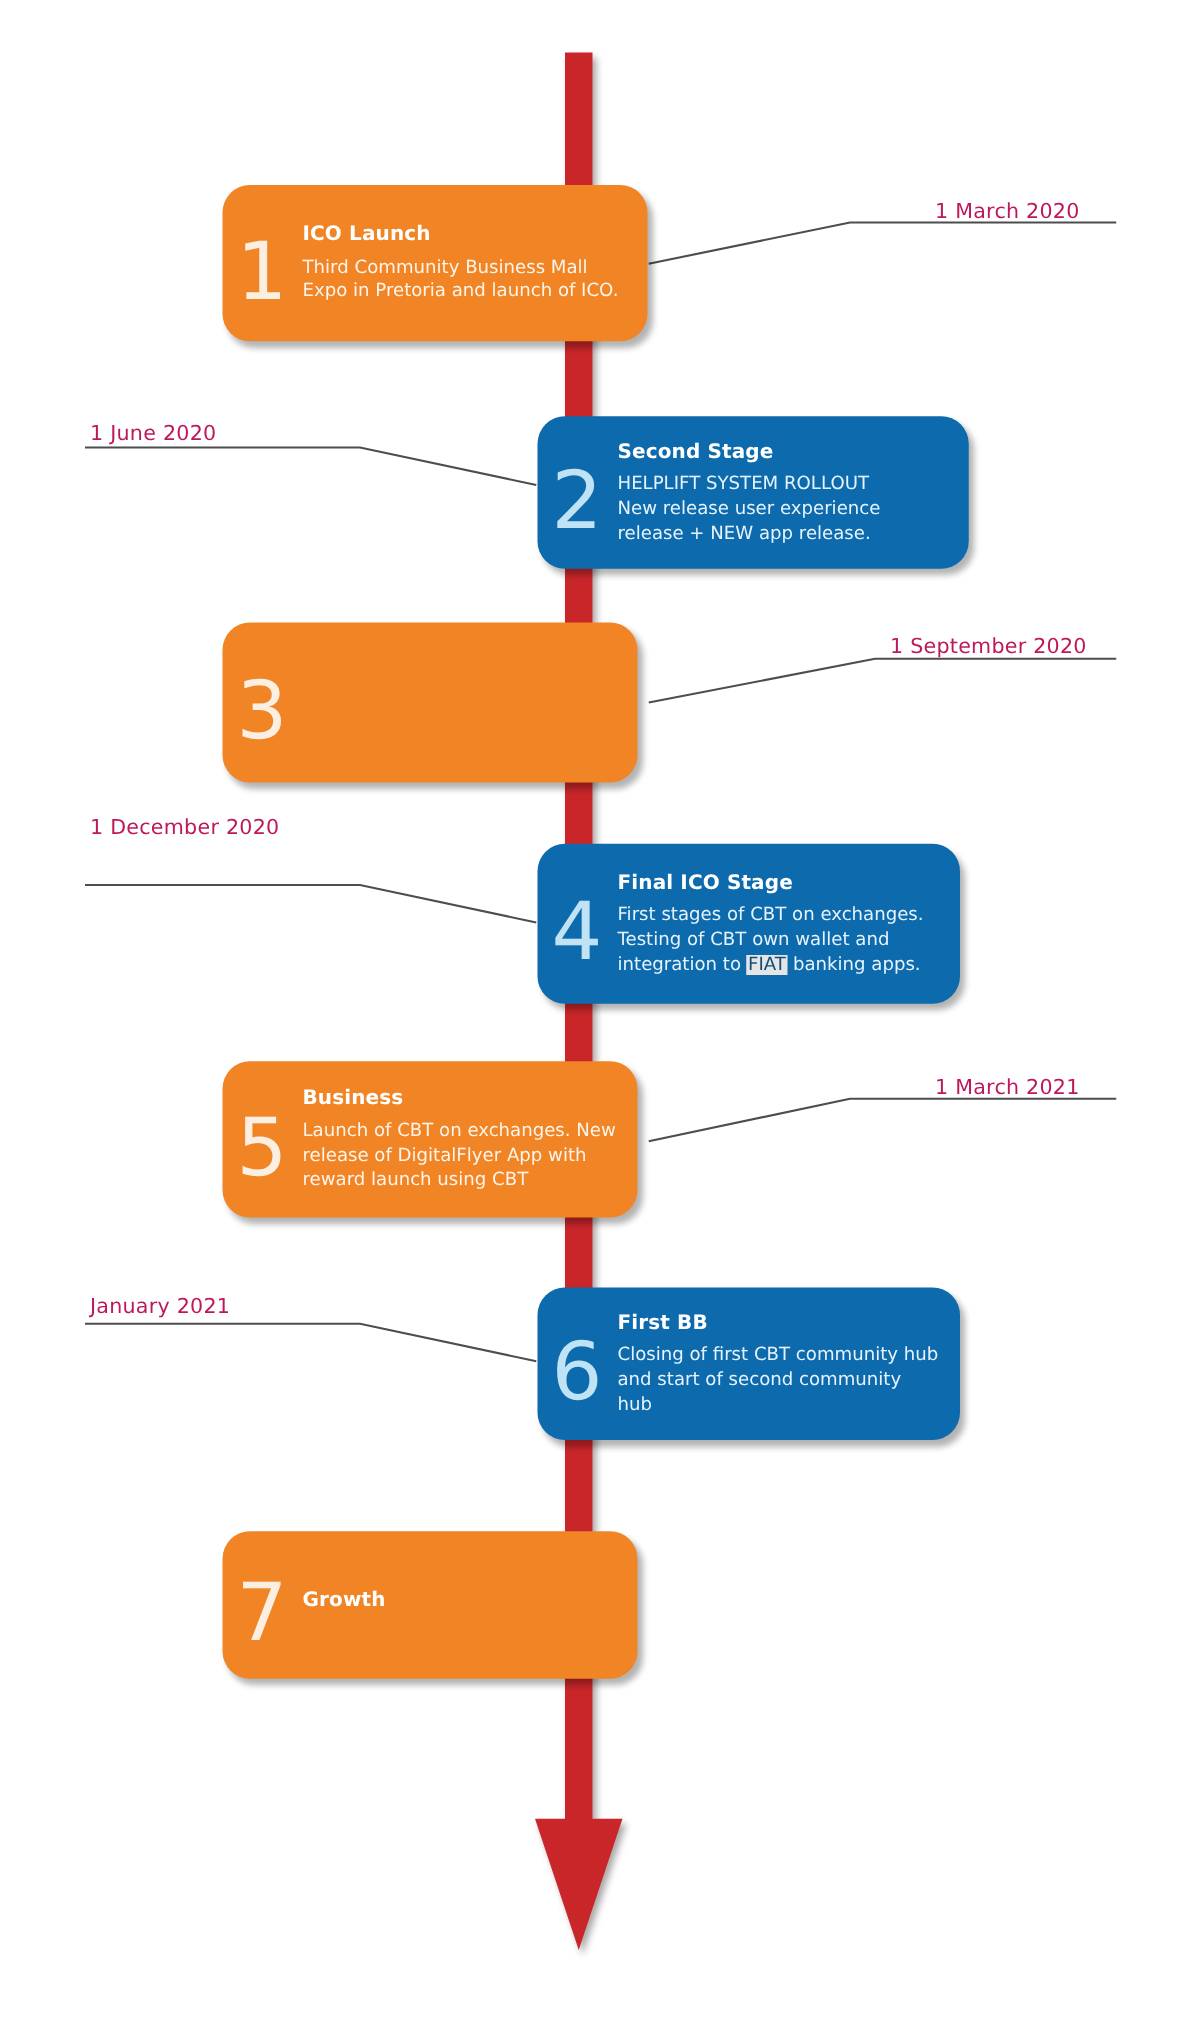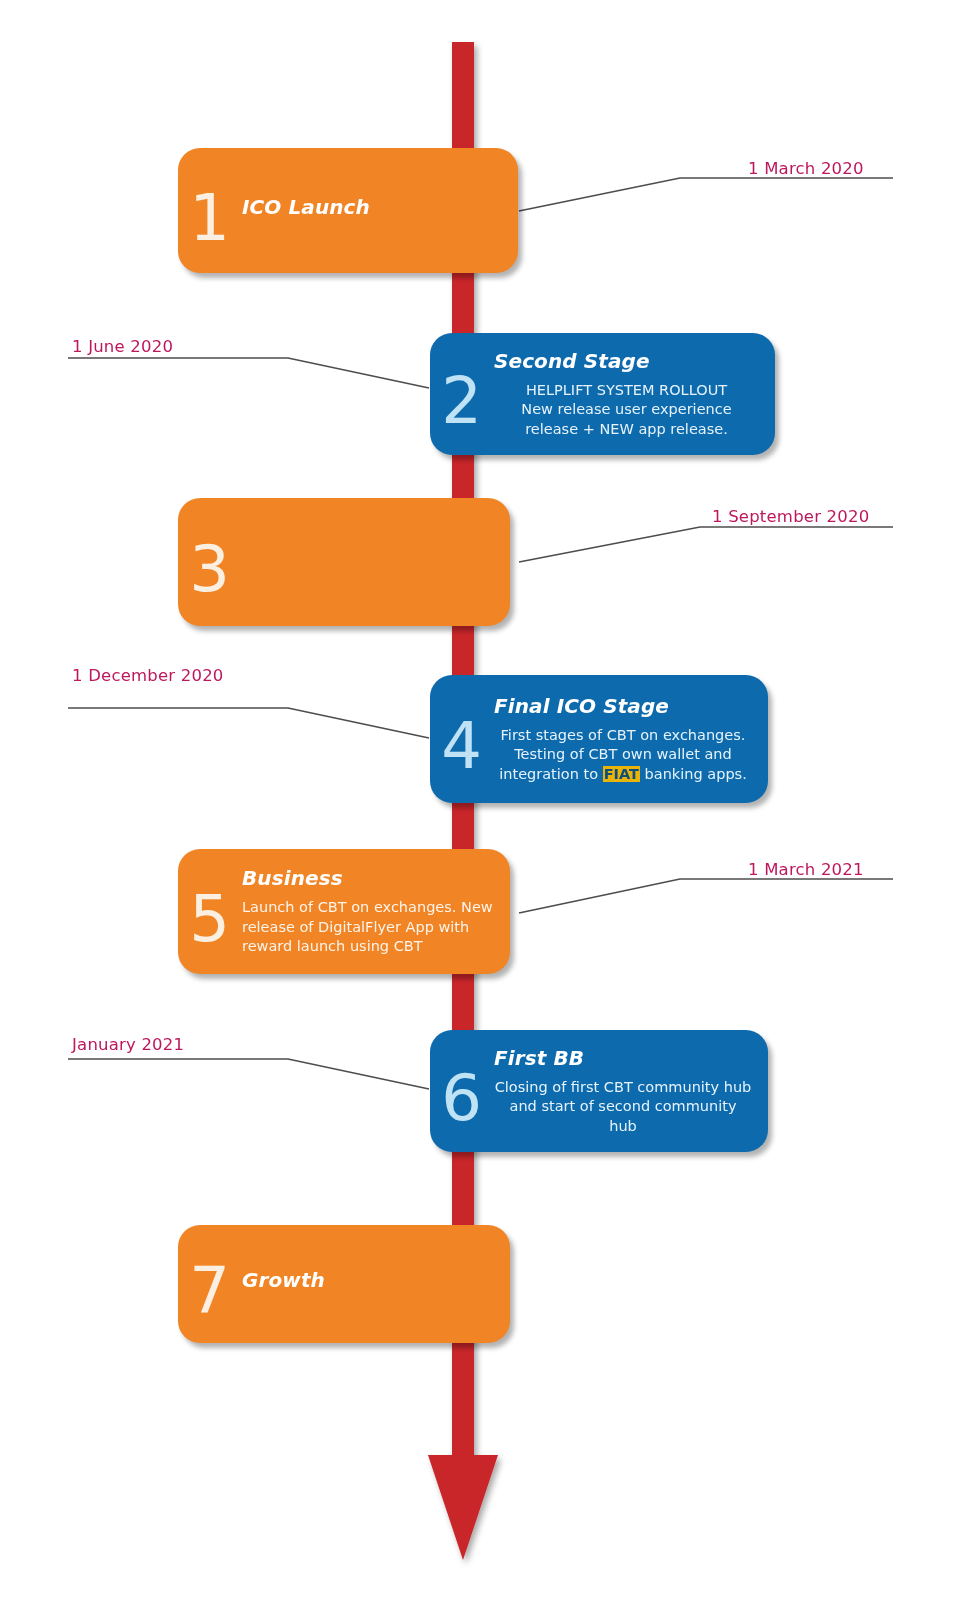--- a/index.html
+++ b/index.html
@@ -59,40 +59,39 @@
   .blue   .card-number { color: #BFE2F5; }
 
   .card-body {
     flex: 1 1 auto;
     padding: 15px 16px 14px 2px;
     display: flex;
     flex-direction: column;
     justify-content: center;
   }
   .card-title {
-    font-size: 20px;
+    font-size: 16px;
     font-weight: bold;
     color: #ffffff;
     line-height: 1.1;
     margin-bottom: 9px;
     letter-spacing: 0.1px;
-    font-style: italic;
   }
   .card-desc {
     font-size: 14.5px;
     line-height: 1.35;
     white-space: pre-line;
   }
   .orange .card-desc { color: #FDF4EA; }
-  .blue   .card-desc { color: #E6F3FC; text-align: center; }
+  .blue   .card-desc { color: #E6F3FC; }
 
   .hl {
-    background: #eab308;
+    background: #e5e5e5;
     color: #0D4F7A;
-    font-weight: bold;
+    font-weight: normal;
     padding: 0 1px;
   }
 
   
   .date-label {
     position: absolute;
     font-size: 16.5px;
     color: #be185d;
     white-space: nowrap;
     letter-spacing: 0.2px;
@@ -125,20 +124,22 @@
       <path d="M 429,738 L 288,708 L 68,708"></path>
       <path d="M 519,913 L 680,879 L 893,879"></path>
       <path d="M 429,1089 L 288,1059 L 68,1059"></path>
     </g>
   </svg>
 
   <div class="card orange" style="left:178px; top:148px; width:340px; height:125px;">
     <div class="card-number">1</div>
     <div class="card-body">
       <div class="card-title">ICO Launch</div>
+      <div class="card-desc">Third Community Business Mall
+Expo in Pretoria and launch of ICO.</div>
     </div>
   </div>
   <div class="date-label right" style="left:748px; top:159px;">1 March 2020</div>
 
   <div class="card blue" style="left:430px; top:333px; width:345px; height:122px;">
     <div class="card-number">2</div>
     <div class="card-body">
       <div class="card-title">Second Stage</div>
       <div class="card-desc">HELPLIFT SYSTEM ROLLOUT
 New release user experience
@@ -154,21 +155,21 @@
 
   <div class="card blue" style="left:430px; top:675px; width:338px; height:128px;">
     <div class="card-number">4</div>
     <div class="card-body">
       <div class="card-title">Final ICO Stage</div>
       <div class="card-desc">First stages of CBT on exchanges.
 Testing of CBT own wallet and
 integration to <span class="hl">FIAT</span> banking apps.</div>
     </div>
   </div>
-  <div class="date-label left" style="left:72px; top:666px;">1 December 2020</div>
+  <div class="date-label left" style="left:72px; top:652px;">1 December 2020</div>
 
   <div class="card orange" style="left:178px; top:849px; width:332px; height:125px;">
     <div class="card-number">5</div>
     <div class="card-body">
       <div class="card-title">Business</div>
       <div class="card-desc">Launch of CBT on exchanges. New
 release of DigitalFlyer App with
 reward launch using CBT</div>
     </div>
   </div>

